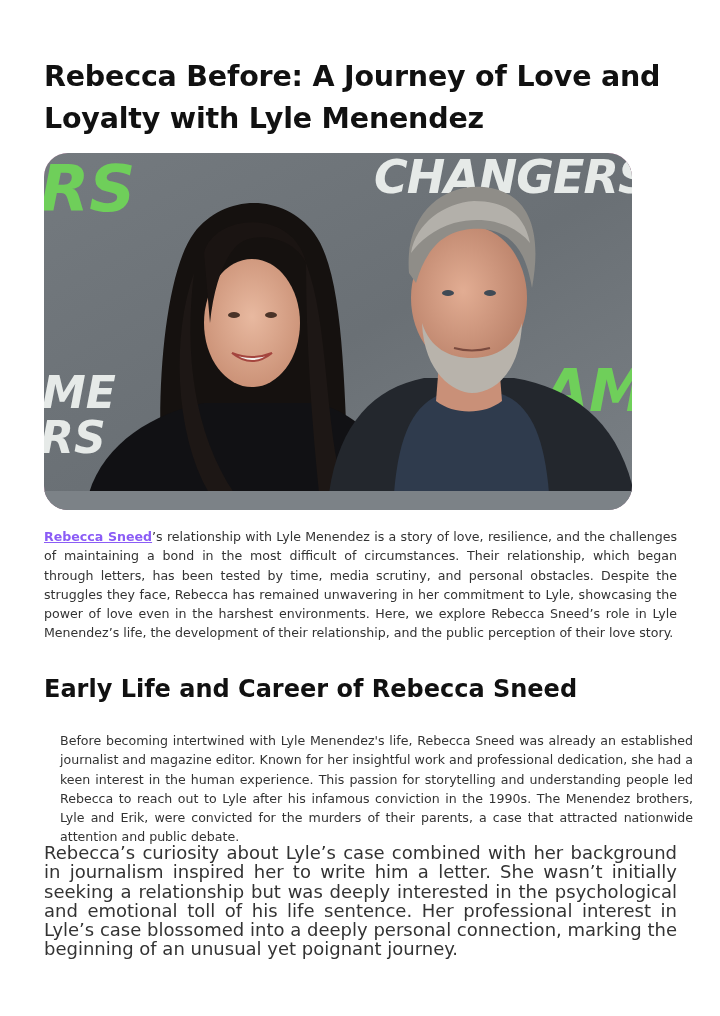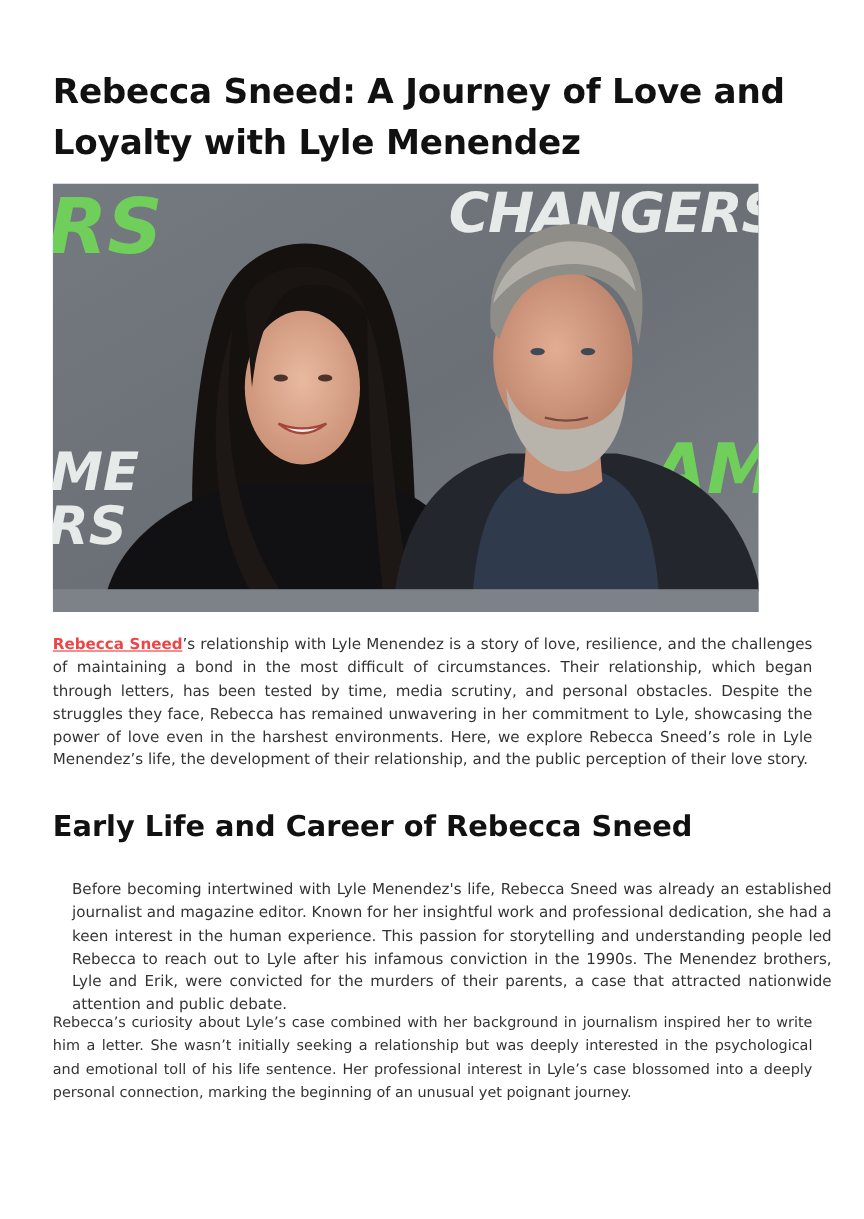--- a/index.html
+++ b/index.html
@@ -34,37 +34,38 @@
       color: #111111;
       letter-spacing: -0.2px;
     }
     .hero {
       position: absolute;
       top: 153px;
       left: 0;
       width: 588px;
       height: 357px;
       overflow: hidden;
-      background: #c4b5fd;
+      background: #f9a8d4;
+      border-radius: 24px;
     }
     .hero svg { display: block; }
     .intro {
       position: absolute;
       top: 527px;
       left: 0;
       width: 633px;
       margin: 0;
       font-size: 12.6px;
       line-height: 19.3px;
       text-align: justify;
       text-align-last: left;
       color: #333333;
     }
     .intro a {
-      color: #ef4444;
+      color: #8b5cf6;
       font-weight: bold;
       text-decoration: underline;
     }
     .h2 {
       position: absolute;
       top: 676px;
       left: 0;
       margin: 0;
       font-weight: bold;
       font-size: 24px;
@@ -82,33 +83,33 @@
       text-align: justify;
       text-align-last: left;
       color: #333333;
     }
     .p2 {
       position: absolute;
       top: 843px;
       left: 0;
       width: 633px;
       margin: 0;
-      font-size: 12px;
+      font-size: 18px;
       line-height: 19.3px;
       text-align: justify;
       text-align-last: left;
       color: #333333;
     }
   </style>
 </head>
 <body>
 
 <div class="page">
 
-  <h1 class="title">Rebecca Sneed: A Journey of Love and Loyalty with Lyle Menendez</h1>
+  <h1 class="title">Rebecca Before: A Journey of Love and Loyalty with Lyle Menendez</h1>
 
   <div class="hero" role="img" aria-label="Photo of a smiling dark-haired woman and a gray-haired bearded man posing in front of a gray backdrop with green and white 'GAME CHANGERS' lettering">
     <svg width="634" height="357" viewBox="0 0 634 357" xmlns="http://www.w3.org/2000/svg">
       <defs>
         <linearGradient id="bg" x1="0" y1="0" x2="1" y2="1">
           <stop offset="0" stop-color="#747a7f"></stop>
           <stop offset="0.5" stop-color="#6a7075"></stop>
           <stop offset="1" stop-color="#7b8186"></stop>
         </linearGradient>
         <radialGradient id="skinW" cx="0.5" cy="0.45" r="0.6">

